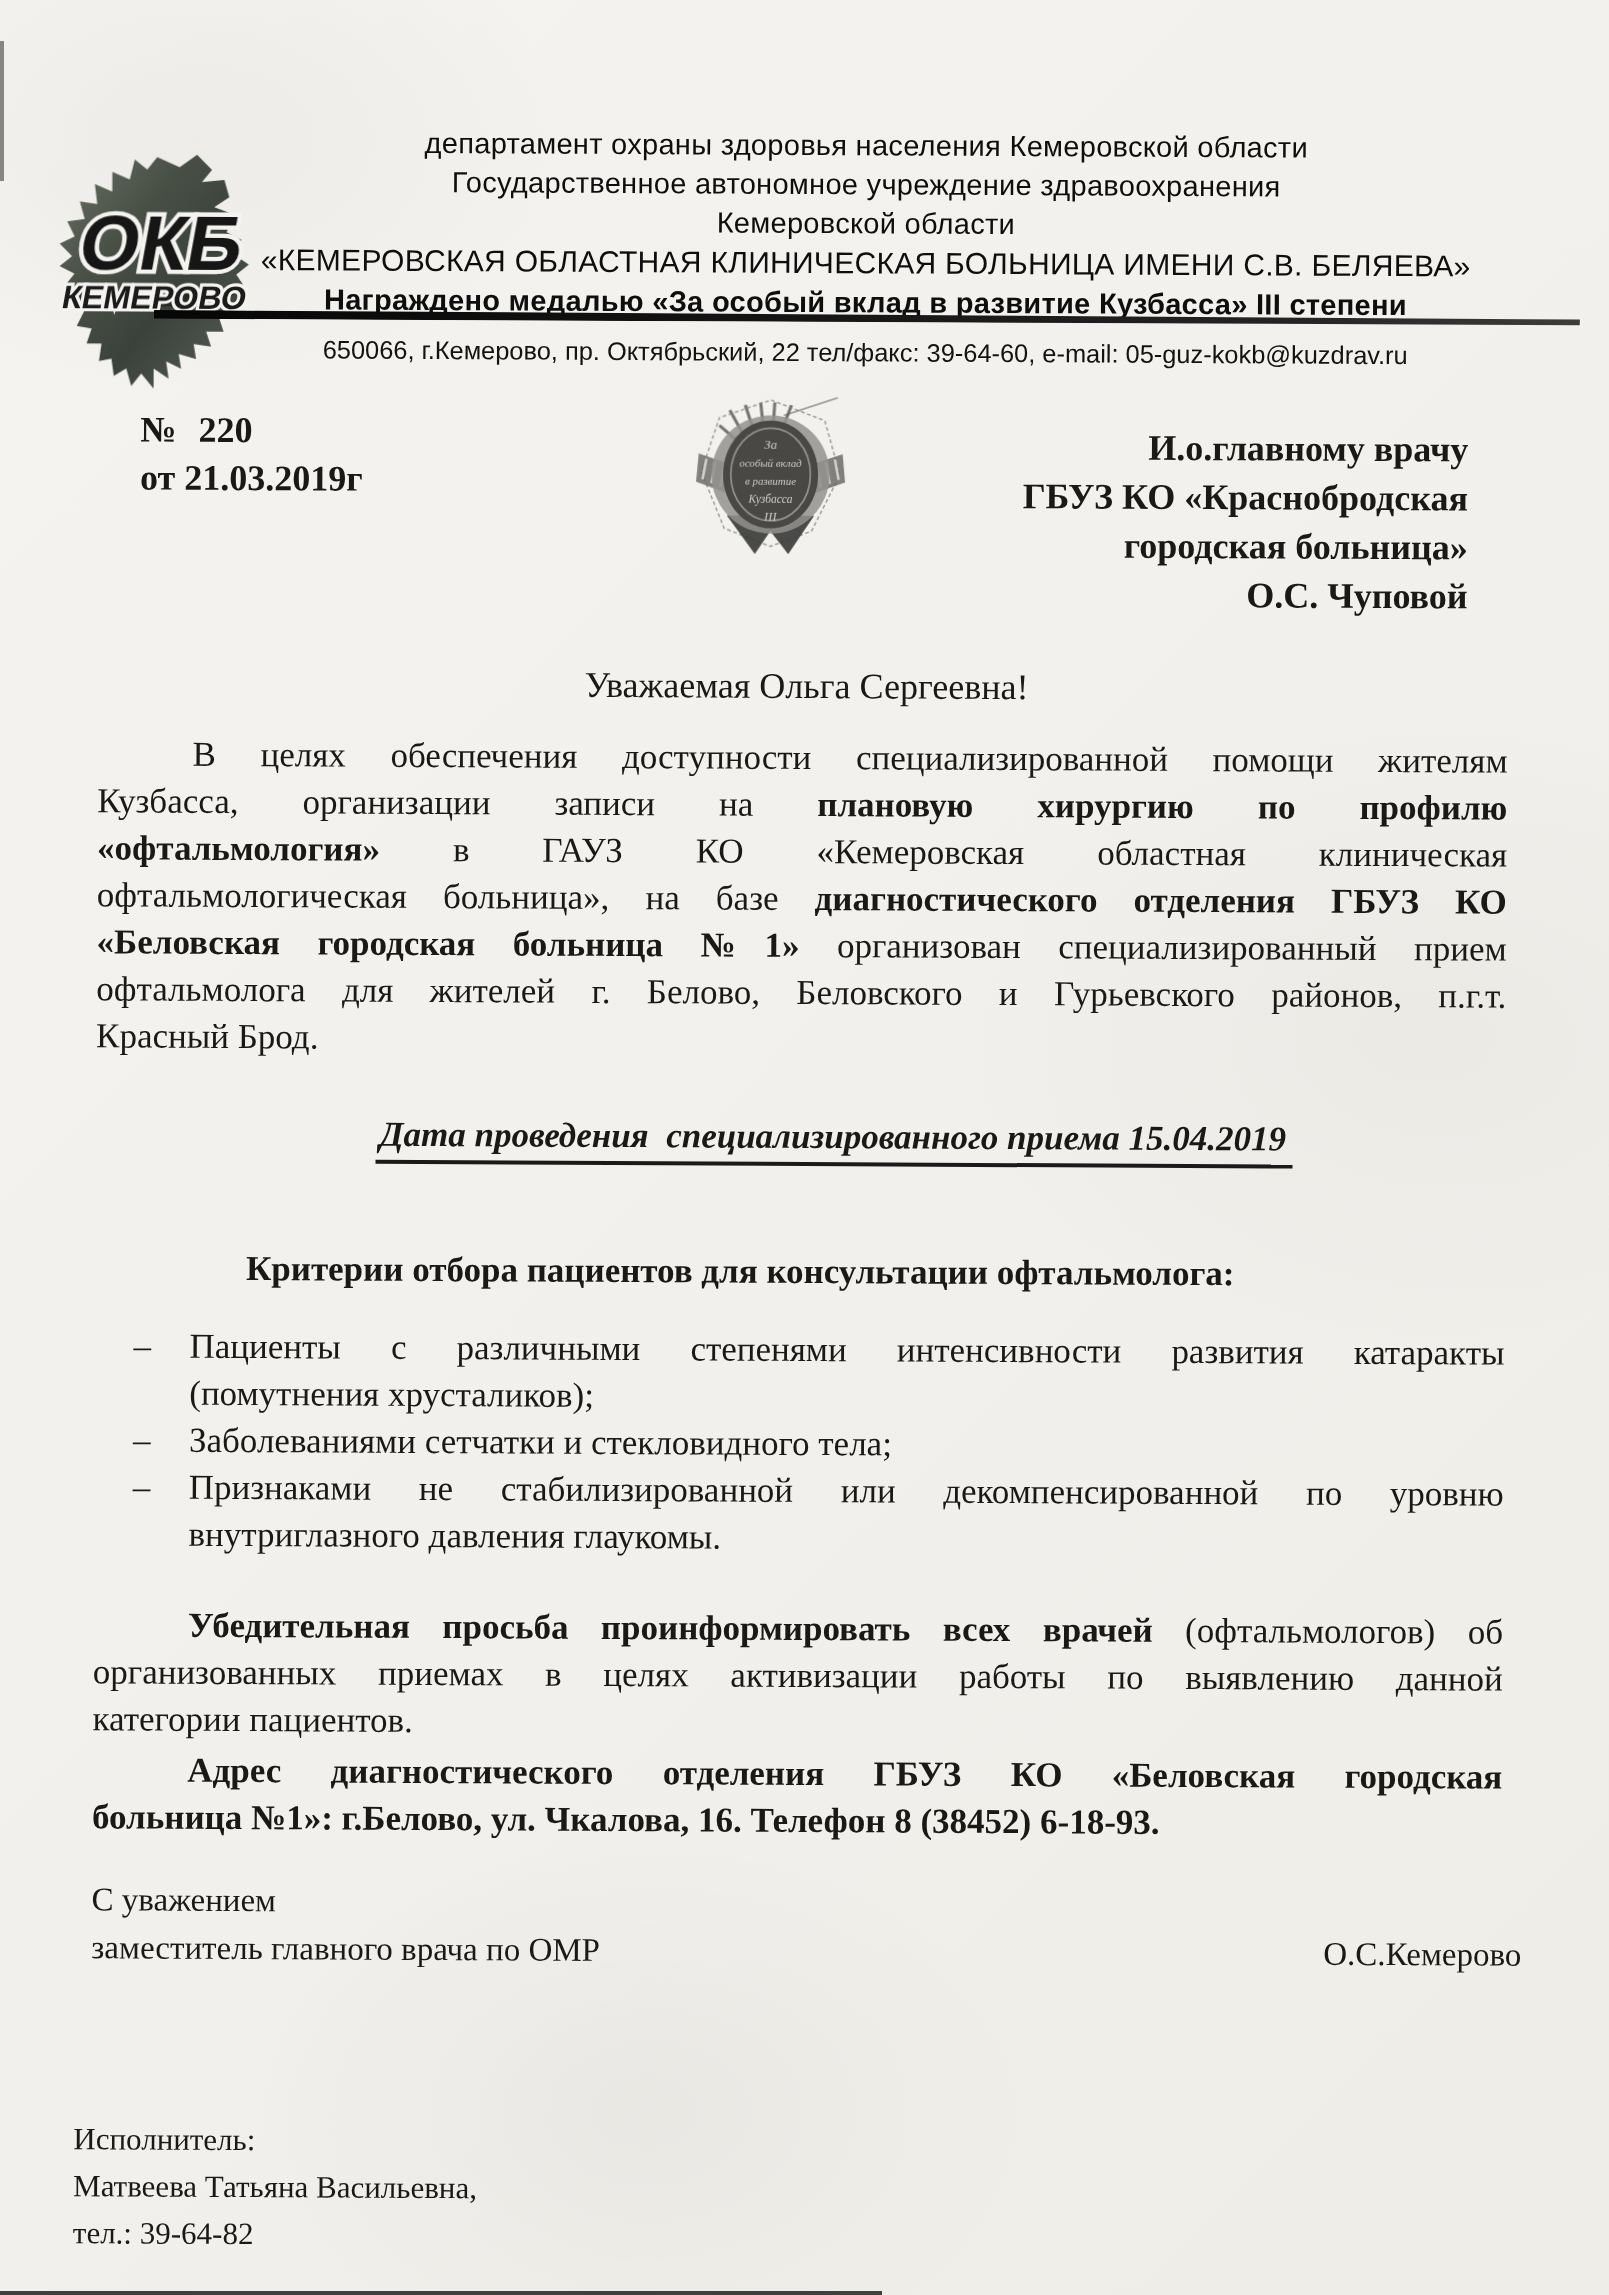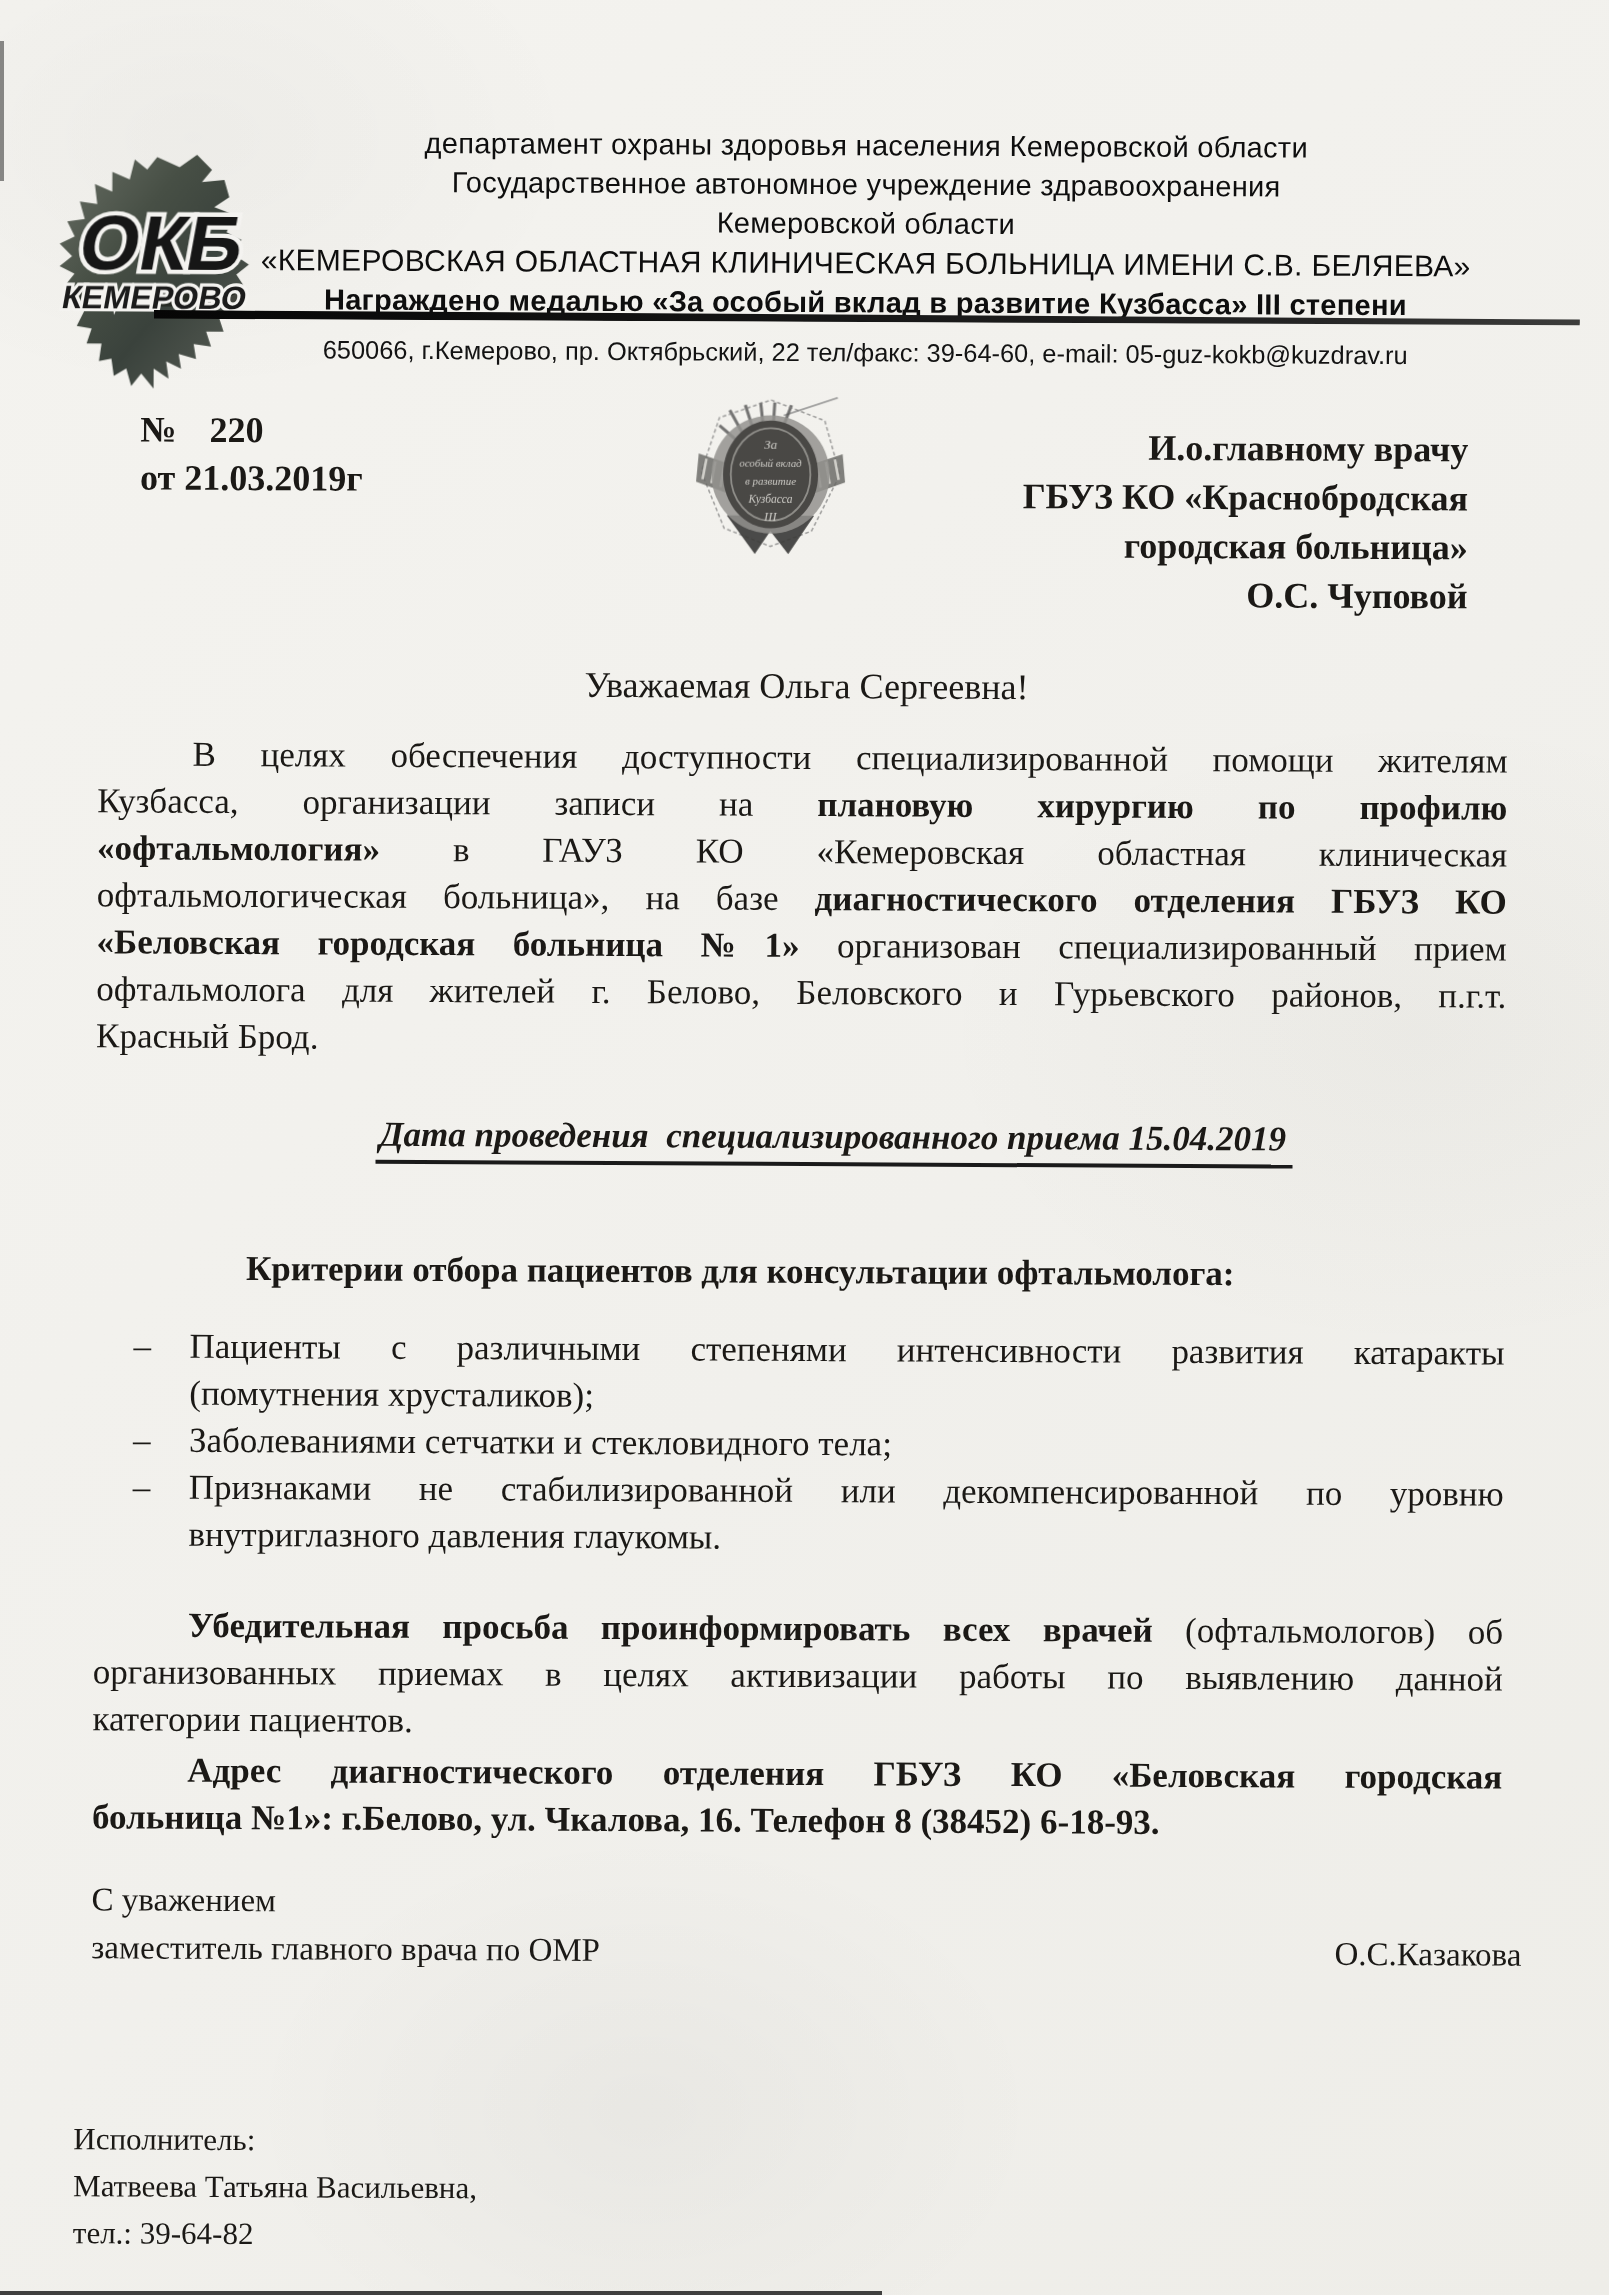--- a/index.html
+++ b/index.html
@@ -25,21 +25,21 @@
   .org .l4{font-size:30px;letter-spacing:0.3px;}
   .org .l5{font-size:29px;font-weight:700;margin-top:1.3px;}
   .rule{position:absolute;left:150px;top:313px;width:1426px;height:9.4px;
         background:linear-gradient(90deg,#060606,#151515 45%,#242424 80%,#3d3d3c);
         clip-path:polygon(0 4%,100% 26%,100% 86%,0 100%);}
   .contact{position:absolute;left:200px;top:338px;width:1323px;text-align:center;
            font-family:"Liberation Sans","DejaVu Sans",sans-serif;font-size:25.4px;color:#131313;}
 
   
   .ref{position:absolute;left:137px;top:409px;font-weight:700;font-size:36px;line-height:48px;}
-  .ref .num{margin-left:33px;}
+  .ref .num{margin-left:22px;}
   .medal{position:absolute;left:689px;top:395px;width:157px;height:167px;filter:blur(0.5px);opacity:0.95;}
   .addressee{position:absolute;left:802px;top:422px;width:663px;text-align:right;
              font-weight:700;font-size:36px;line-height:49px;}
 
   
   .salutation{position:absolute;left:0;top:665px;width:1609px;text-align:center;font-size:36px;}
   .bodyblock{font-size:35px;line-height:47px;}
   .p1{position:absolute;left:96px;top:734px;width:1410px;}
   .line{display:block;text-align:justify;text-align-last:justify;}
   .line.last{text-align-last:left;}
@@ -191,21 +191,21 @@
 
     <div class="p3 bodyblock">
       <span class="line ind"><span>Адрес диагностического отделения ГБУЗ КО «Беловская городская</span></span>
       <span class="line last"><span>больница №1»: г.Белово, ул. Чкалова, 16. Телефон 8 (38452) 6-18-93.</span></span>
     </div>
 
     <div class="signoff">
       <div>С уважением</div>
       <div class="row">
         <span>заместитель главного врача по ОМР</span>
-        <span>О.С.Казакова</span>
+        <span>О.С.Кемерово</span>
       </div>
     </div>
 
     <div class="executor">
       <div>Исполнитель:</div>
       <div>Матвеева Татьяна Васильевна,</div>
       <div>тел.: 39-64-82</div>
     </div>
 
   </div>

